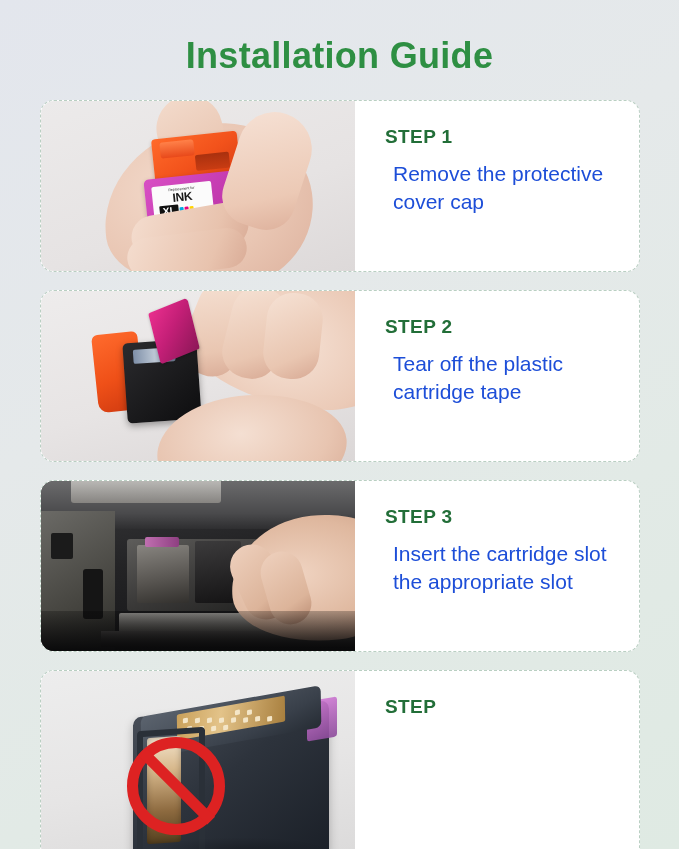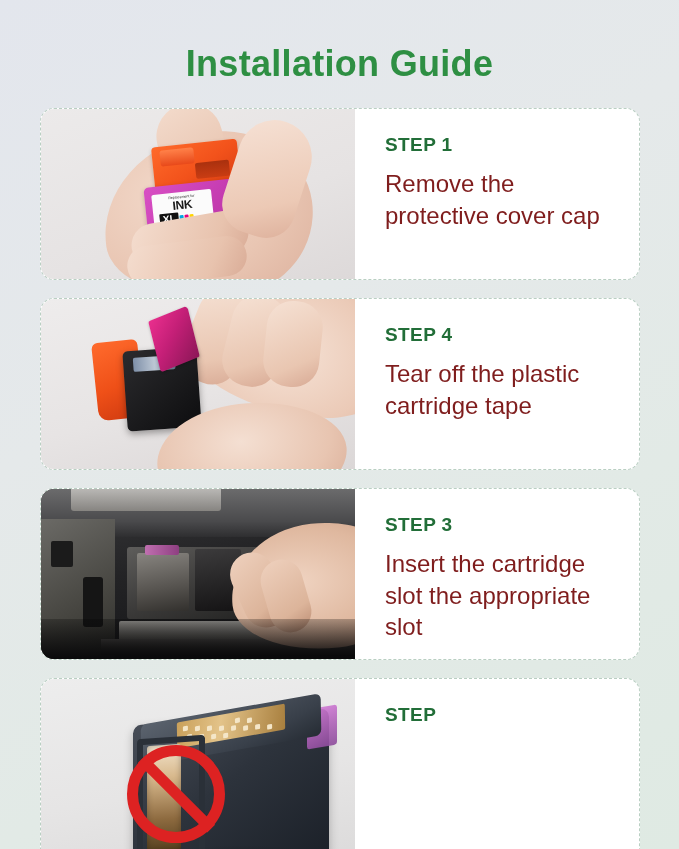--- a/index.html
+++ b/index.html
@@ -23,21 +23,21 @@
   }
 
   
   .title {
     text-align: center;
     color: #2e8f43;
     font-size: 36px;
     font-weight: bold;
     letter-spacing: 0.3px;
     padding-top: 36px;
-    margin: 8px;
+    margin: 0;
     line-height: 1.1;
   }
 
   
   .cards {
     position: absolute;
     left: 40px;
     top: 100px;
     width: 600px;
   }
@@ -74,24 +74,24 @@
   .step-label {
     color: #226e38;
     font-size: 19px;
     font-weight: bold;
     letter-spacing: 0.4px;
     margin: 0 0 14px 0;
     line-height: 1;
   }
 
   .step-body {
-    color: #7f1d1d;
-    font-size: 24px;
+    color: #1d4ed8;
+    font-size: 21px;
     line-height: 1.32;
-    margin: 0;
+    margin: 8px;
     font-weight: 400;
   }
 
   
   .p1 { background: linear-gradient(160deg,#eceaea 0%, #e6e3e3 60%, #ddd9d9 100%); }
   .p1 .hand-back {
     position: absolute;
     width: 210px; height: 165px;
     left: 62px; top: 24px;
     background: radial-gradient(ellipse at 35% 35%, #f2d9ca 0%, #e9c6b3 55%, #dcb09c 100%);
@@ -391,21 +391,21 @@
         <div class="fingtop ft2"></div>
         <div class="fingtop ft3"></div>
         <div class="cap2"></div>
         <div class="cart2">
           <div class="chip2"></div>
         </div>
         <div class="tape2"></div>
         <div class="hand-bot"></div>
       </div>
       <div class="card-text">
-        <div class="step-label">STEP 4</div>
+        <div class="step-label">STEP 2</div>
         <div class="step-body">Tear off the plastic cartridge tape</div>
       </div>
     </div>
 
     <div class="card h3">
       <div class="card-photo p3">
         <div class="lid">
           <div class="lid-hi"></div>
         </div>
         <div class="wallL">

